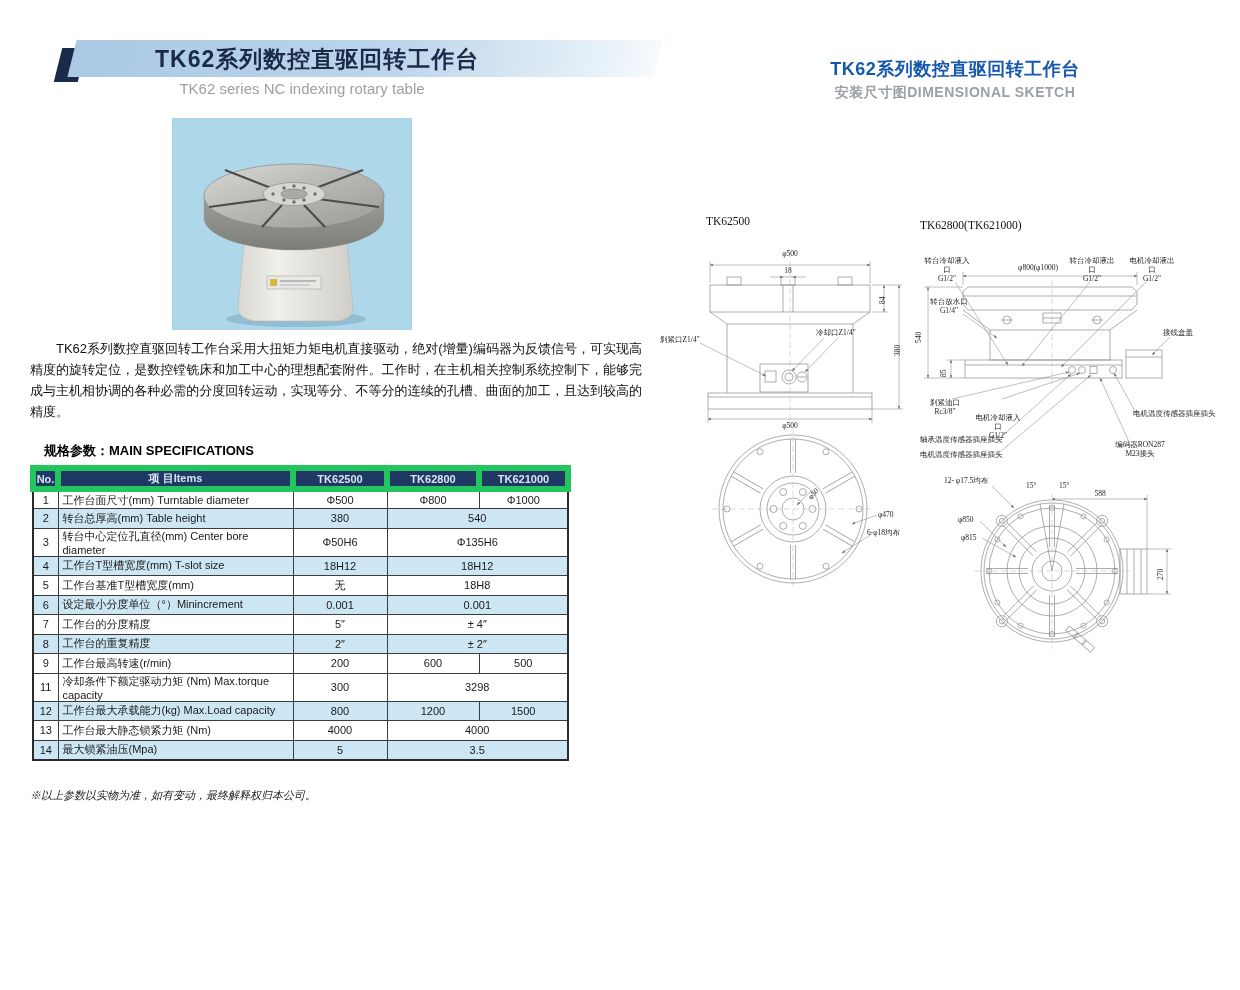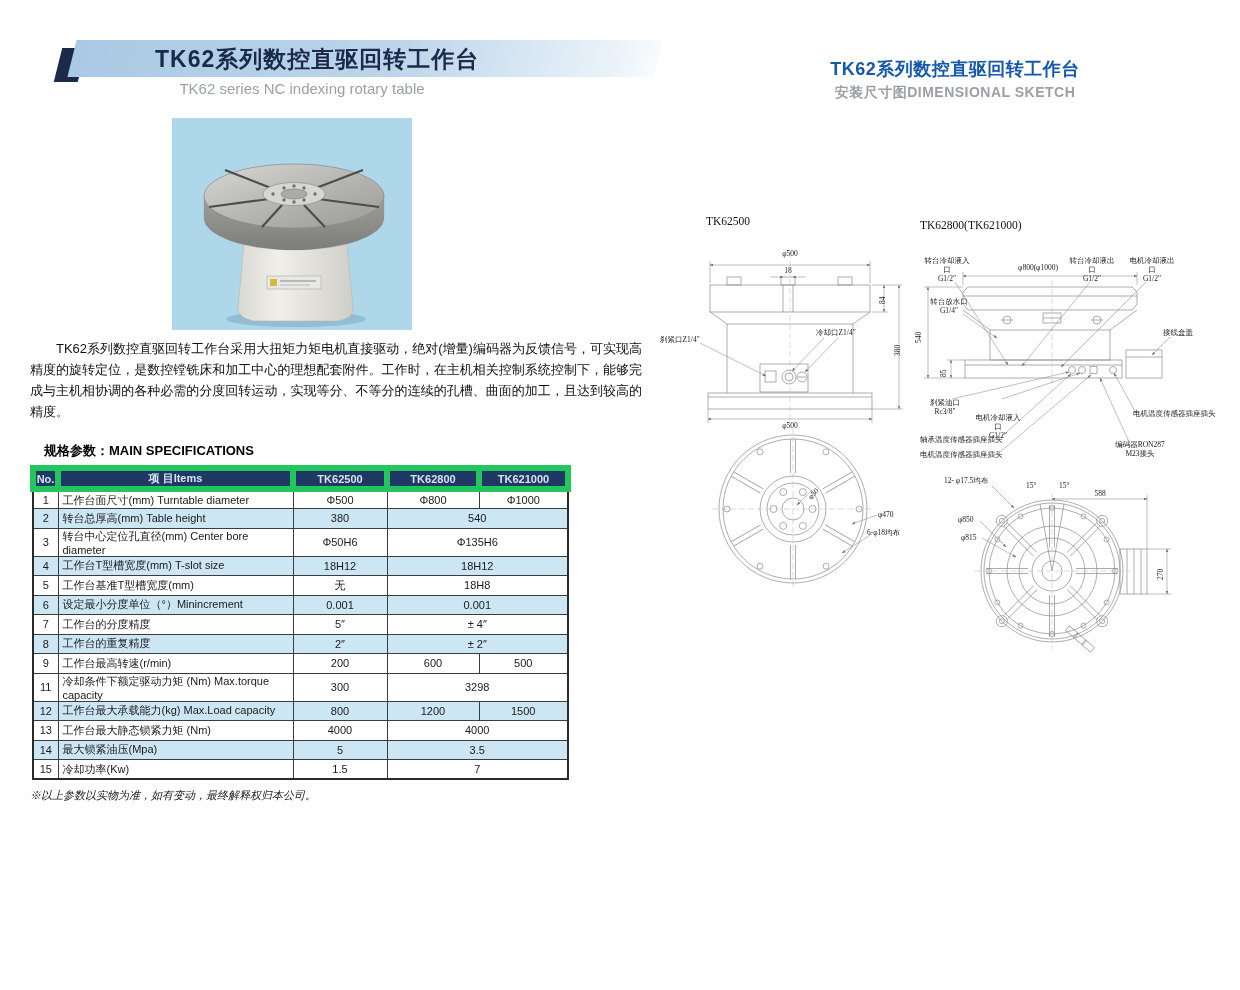--- a/index.html
+++ b/index.html
@@ -212,26 +212,20 @@
           <td class="item">工作台最大静态锁紧力矩 (Nm)</td>
           <td class="val">4000</td>
           <td class="val" colspan="2">4000</td>
         </tr>
         <tr class="alt">
           <td class="no">14</td>
           <td class="item">最大锁紧油压(Mpa)</td>
           <td class="val">5</td>
           <td class="val" colspan="2">3.5</td>
         </tr>
-        <tr>
-          <td class="no">15</td>
-          <td class="item">冷却功率(Kw)</td>
-          <td class="val">1.5</td>
-          <td class="val" colspan="2">7</td>
-        </tr>
       </tbody>
   </table>
   <div class="footnote">※以上参数以实物为准，如有变动，最终解释权归本公司。</div>
 
   <svg class="cad" width="1240" height="990" viewBox="0 0 1240 990">
     <defs>
       <marker id="arr" viewBox="0 0 10 10" refX="9" refY="5" markerWidth="7" markerHeight="7" orient="auto-start-reverse">
         <path d="M0,1.5 L10,5 L0,8.5 z" fill="#777"></path>
       </marker>
     </defs>

